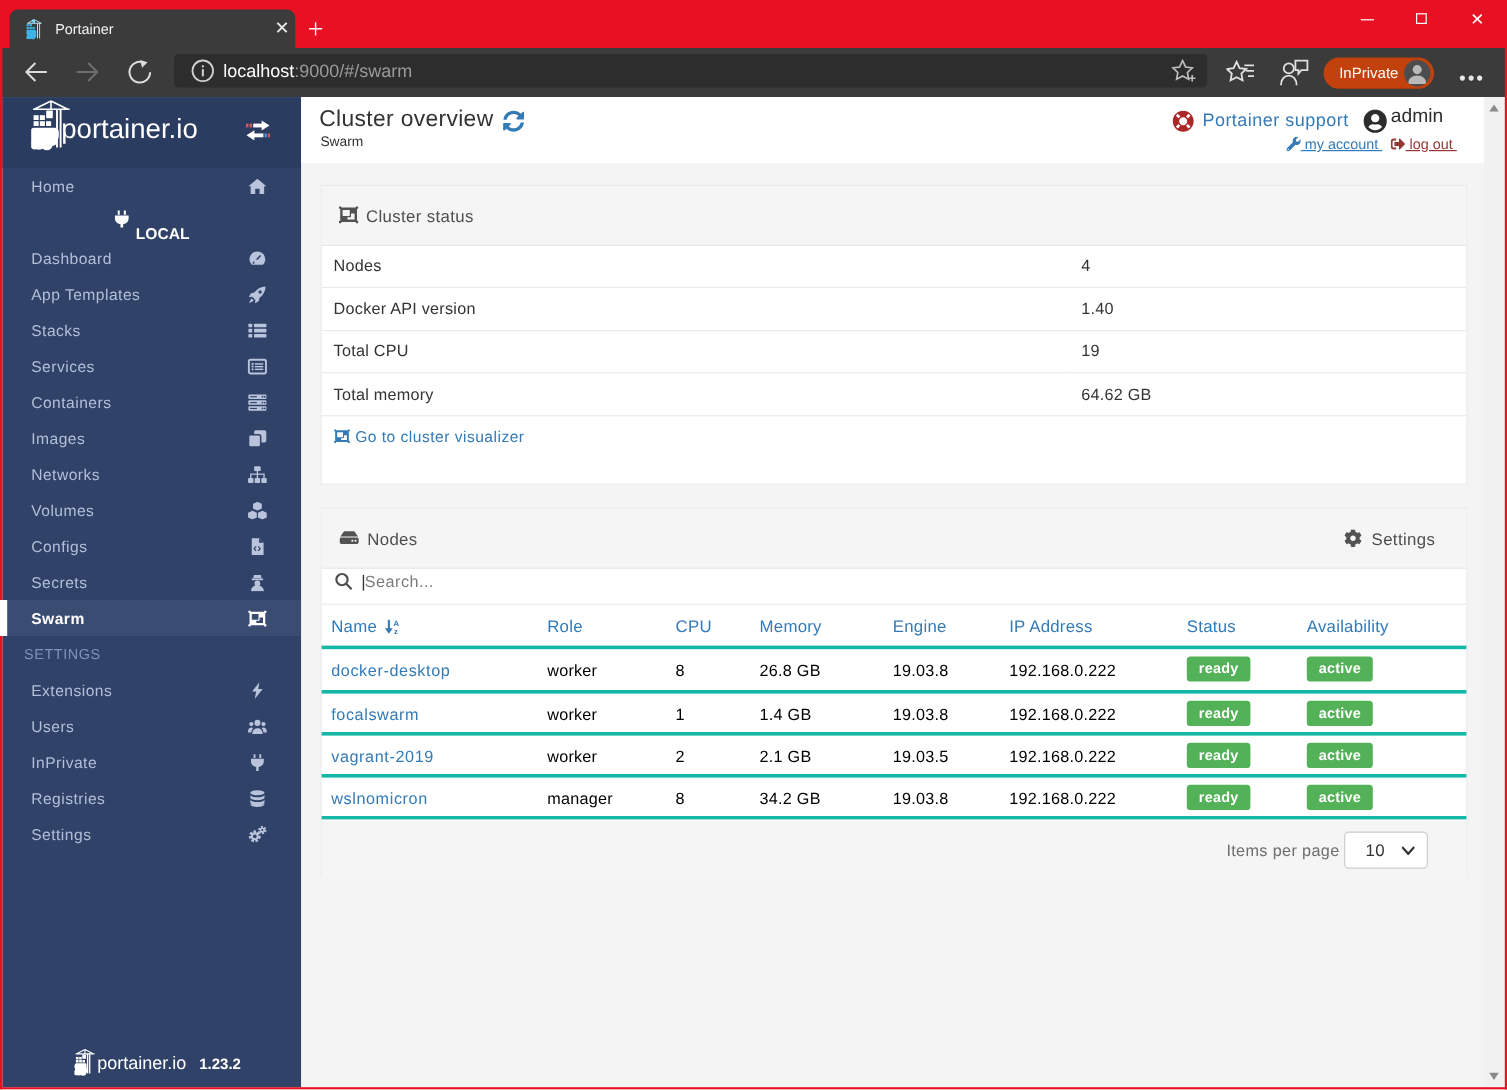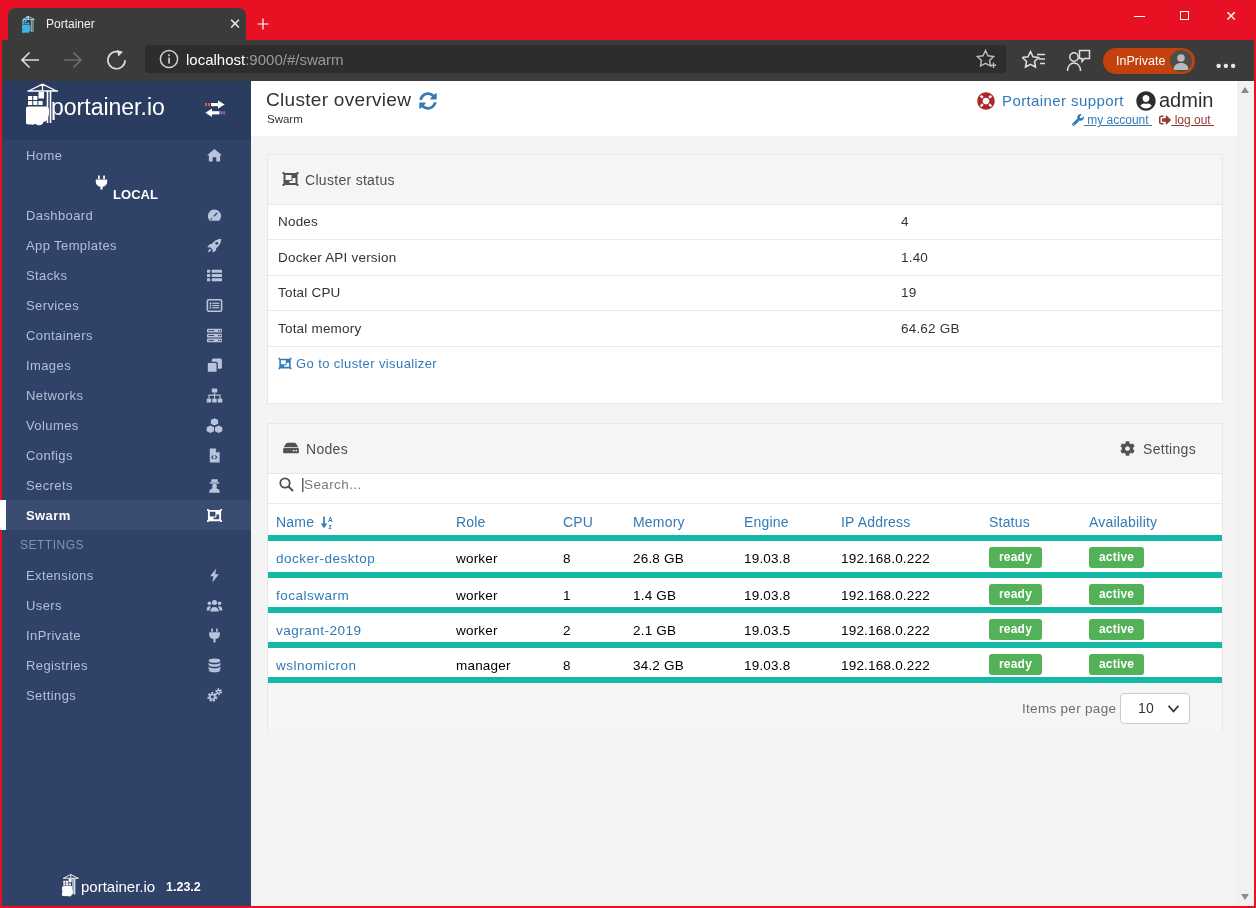--- a/index.html
+++ b/index.html
@@ -45,21 +45,21 @@
 .whead { height:50px; background:#f5f5f5; border-bottom:1px solid #e8e8e8; color:#4e4e4e; font-size:14px; font-weight:500; letter-spacing:0.3px; }
 #w1 { top:73px; height:250px; }
 #w2 { top:342px; height:308px; }
 
 table.kv { width:100%; border-collapse:collapse; font-size:13.5px; letter-spacing:0.2px; color:#333; }
 table.kv td { border-bottom:1px solid #eaeaea; height:34px; padding-left:10px; }
 table.kv tr:nth-child(2) td { height:36px; } table.kv tr:nth-child(3) td { height:35px; } table.kv tr:nth-child(4) td { height:36px; }
 
 #searchrow { position:absolute; left:0; top:41px; width:954px; height:39px; border-bottom:1px solid #eaeaea; }
 #ntable { position:absolute; left:0; top:80px; width:954px; font-size:13.5px; letter-spacing:0.2px; }
-.nrow { position:absolute; left:0; width:954px; height:35px; border-bottom:6px solid #14b8a6; }
+.nrow { position:absolute; left:0; width:954px; height:35px; border-bottom:3px solid #14b8a6; }
 .nh { color:#337ab7; font-weight:500; font-size:14px; }
 .c-name { position:absolute; left:8px; top:10px; }
 .c-role { position:absolute; left:188px; top:10px; }
 .c-cpu  { position:absolute; left:295px; top:10px; }
 .c-mem  { position:absolute; left:365px; top:10px; }
 .c-eng  { position:absolute; left:476px; top:10px; }
 .c-ip   { position:absolute; left:573px; top:10px; }
 .c-st   { position:absolute; left:721px; top:10px; }
 .c-av   { position:absolute; left:821px; top:10px; }
 .badge { display:inline-block; background:#53b157; color:#fff; font-weight:bold; font-size:12px; border-radius:3px; padding:3px 10px 4px; position:relative; top:-4px; }
@@ -420,21 +420,21 @@
           <path fill="#337ab7" d="M370.72 133.28C339.46 104 298.89 87.96 255.85 88c-77.46.07-144.33 53.18-162.79 126.85-1.34 5.36-6.12 9.15-11.65 9.15H24.1c-7.5 0-13.19-6.81-11.8-14.18C33.93 94.92 134.81 8 256 8c66.45 0 126.79 26.14 171.32 68.69L463.03 40.97C478.15 25.85 504 36.56 504 57.94V192c0 13.26-10.75 24-24 24H345.94c-21.38 0-32.09-25.85-16.97-40.97l41.75-41.75zM32 296h134.06c21.38 0 32.09 25.85 16.97 40.97l-41.75 41.75c31.26 29.27 71.84 45.32 114.88 45.28 77.42-.07 144.32-53.14 162.79-126.85 1.34-5.36 6.12-9.15 11.65-9.15h57.3c7.5 0 13.19 6.81 11.8 14.18C478.07 417.08 377.19 504 256 504c-66.45 0-126.79-26.14-171.32-68.69L48.97 471.03C33.85 486.15 8 475.44 8 454.06V320c0-13.26 10.75-24 24-24z"></path>
         </svg>
       <div id="ph-sub">Swarm</div>
       <svg style="position:absolute;left:726px;top:11px" width="18" height="18" viewBox="0 0 512 512">
           <path fill="#ad2727" d="M256 8C119 8 8 119 8 256s111 248 248 248 248-111 248-248S393 8 256 8zm173.7 119.56l-63.4 63.4c-10.99-18.56-26.67-34.25-45.26-45.26l63.4-63.4a218.4 218.4 0 0 1 45.26 45.26zM256 352c-53.02 0-96-42.98-96-96s42.98-96 96-96 96 42.98 96 96-42.98 96-96 96zM127.56 82.3l63.4 63.4c-18.56 10.99-34.25 26.67-45.26 45.26l-63.4-63.4a218.37 218.37 0 0 1 45.26-45.26zM82.3 384.44l63.4-63.4c10.99 18.56 26.67 34.25 45.26 45.26l-63.4 63.4a218.4 218.4 0 0 1-45.26-45.26zm302.14 45.26l-63.4-63.4c18.56-10.99 34.25-26.67 45.26-45.26l63.4 63.4a218.4 218.4 0 0 1-45.26 45.26z"></path>
         </svg>
       <div style="position:absolute;left:751px;top:11px;font-size:15px;color:#337ab7;letter-spacing:0.4px;">Portainer support</div>
       <svg style="position:absolute;left:885px;top:10px" width="20" height="20" viewBox="0 0 496 512">
           <path fill="#2d2d2d" d="M248 8C111 8 0 119 0 256s111 248 248 248 248-111 248-248S385 8 248 8zm0 96c48.6 0 88 39.4 88 88s-39.4 88-88 88-88-39.4-88-88 39.4-88 88-88zm0 344c-58.7 0-111.3-26.6-146.5-68.2 18.8-35.4 55.6-59.8 98.5-59.8 2.4 0 4.8.4 7.1 1.1 13 4.2 26.6 6.9 40.9 6.9 14.3 0 28-2.7 40.9-6.9 2.3-.7 4.7-1.1 7.1-1.1 42.9 0 79.7 24.4 98.5 59.8C359.3 421.4 306.7 448 248 448z"></path>
         </svg>
-      <div style="position:absolute;left:908px;top:8px;font-size:20px;color:#2d2d2d;font-weight:500;">admin</div>
+      <div style="position:absolute;left:908px;top:8px;font-size:16px;color:#2d2d2d;font-weight:500;">admin</div>
       <div id="ph-right2">
         <svg style="position:relative;top:2px" width="12" height="12" viewBox="0 0 512 512">
             <path fill="#337ab7" d="M507.73 109.1c-2.24-9.03-13.54-12.09-20.12-5.51l-74.36 74.36-67.88-11.31-11.31-67.88 74.36-74.36c6.62-6.62 3.43-17.9-5.66-20.16-47.38-11.74-99.55.91-136.58 37.93-39.64 39.64-50.55 97.1-34.05 147.2L18.74 402.76c-24.99 24.99-24.99 65.51 0 90.5 24.99 24.99 65.51 24.99 90.5 0l213.21-213.21c50.12 16.71 107.47 5.68 147.37-34.22 37.07-37.07 49.7-89.32 37.91-136.73zM64 472c-13.25 0-24-10.75-24-24 0-13.26 10.75-24 24-24s24 10.74 24 24c0 13.25-10.75 24-24 24z"></path>
           </svg><a class="blue" style="text-decoration:underline">&nbsp;my account&nbsp;</a>
         <svg style="position:relative;top:2px;margin-left:4px" width="12" height="12" viewBox="0 0 512 512">
             <path fill="#953734" d="M497 273L329 441c-15 15-41 4.5-41-17v-96H152c-13.3 0-24-10.7-24-24v-96c0-13.3 10.7-24 24-24h136V88c0-21.4 25.9-32 41-17l168 168c9.3 9.4 9.3 24.6 0 34zM192 436v-40c0-6.6-5.4-12-12-12H96c-17.7 0-32-14.3-32-32V160c0-17.7 14.3-32 32-32h84c6.6 0 12-5.4 12-12V76c0-6.6-5.4-12-12-12H96c-53 0-96 43-96 96v192c0 53 43 96 96 96h84c6.6 0 12-5.4 12-12z"></path>
           </svg><a style="color:#953734;text-decoration:underline">&nbsp;log out&nbsp;</a>
       </div>
     </div>
     <div class="widget" id="w1">

